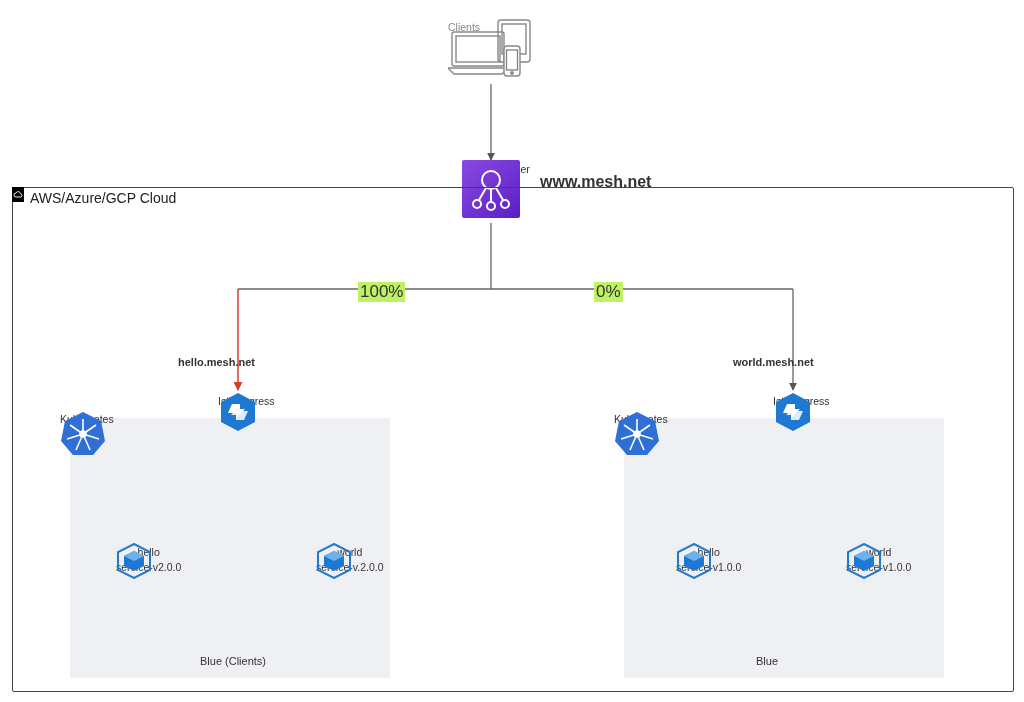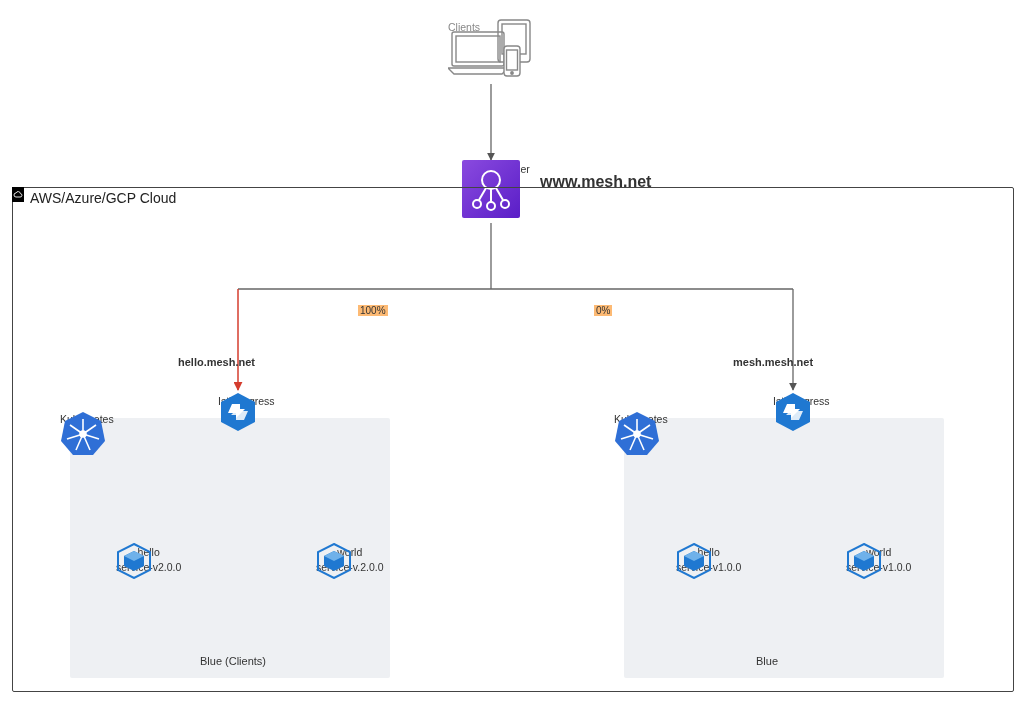--- a/index.html
+++ b/index.html
@@ -11,21 +11,21 @@
   .cloud-tab{position:absolute;left:12px;top:187px;width:12px;height:15px;background:#000;display:flex;align-items:center;justify-content:center;}
   .cloud-tab svg{position:static;}
   .cloud-title{position:absolute;left:30px;top:190px;font-size:14px;color:#222;text-align:center;}
   .env-box{position:absolute;background:#eef0f3;border-radius:2px;width:320px;height:260px;top:418px;}
   .env-left{left:70px;}
   .env-right{left:624px;}
   
   .node{position:absolute;display:flex;flex-direction:column;align-items:center;pointer-events:none;}
   .node .icon{pointer-events:auto;}
   .cap{font-size:10.5px;margin-top:3px;color:#333;text-align:center;}
-  .traffic{position:absolute;font-size:10px;background:#fdba74;padding:0 2px;margin-top:23px;}
+  .traffic{position:absolute;font-size:17px;background:#bef264;padding:0 2px;}
 </style>
 </head>
 <body>
 
 <div class="canvas">
 
   <svg width="1024" height="702">
     <defs>
       <marker id="arrow" viewBox="0 0 10 10" refX="9" refY="5" markerWidth="6" markerHeight="6" orient="auto-start-reverse">
         <path d="M 0 0 L 10 5 L 0 10 z" fill="#555"></path>
@@ -104,21 +104,21 @@
     <svg width="10" height="8">
         <path d="M3 6a2 2 0 010-4 2.3 2.3 0 014.4.6A1.7 1.7 0 017 6z" fill="none" stroke="#fff" stroke-width="0.9"></path>
       </svg>
   </div>
   <div class="cloud-title">AWS/Azure/GCP Cloud</div>
 
   <div class="traffic" style="left:358px;top:282px">100%</div>
   <div class="traffic" style="left:594px;top:282px">0%</div>
 
   <div class="label" style="left:178px;top:356px;font-weight:600">hello.mesh.net</div>
-  <div class="label" style="left:733px;top:356px;font-weight:600">mesh.mesh.net</div>
+  <div class="label" style="left:733px;top:356px;font-weight:600">world.mesh.net</div>
 
   <div class="env-box env-left"></div>
   <div class="env-box env-right"></div>
   <div class="label" style="left:200px;top:655px">Blue (Clients)</div>
   <div class="label" style="left:756px;top:655px">Blue</div>
 
   <div class="node" style="left:60px;top:410px">
     <svg class="icon" width="46" height="46">
       <polygon points="23,2 41,11 45,31 33,45 13,45 1,31 5,11" fill="#2f6fd6"></polygon>
       <g stroke="#fff" stroke-width="1.6" fill="none">

